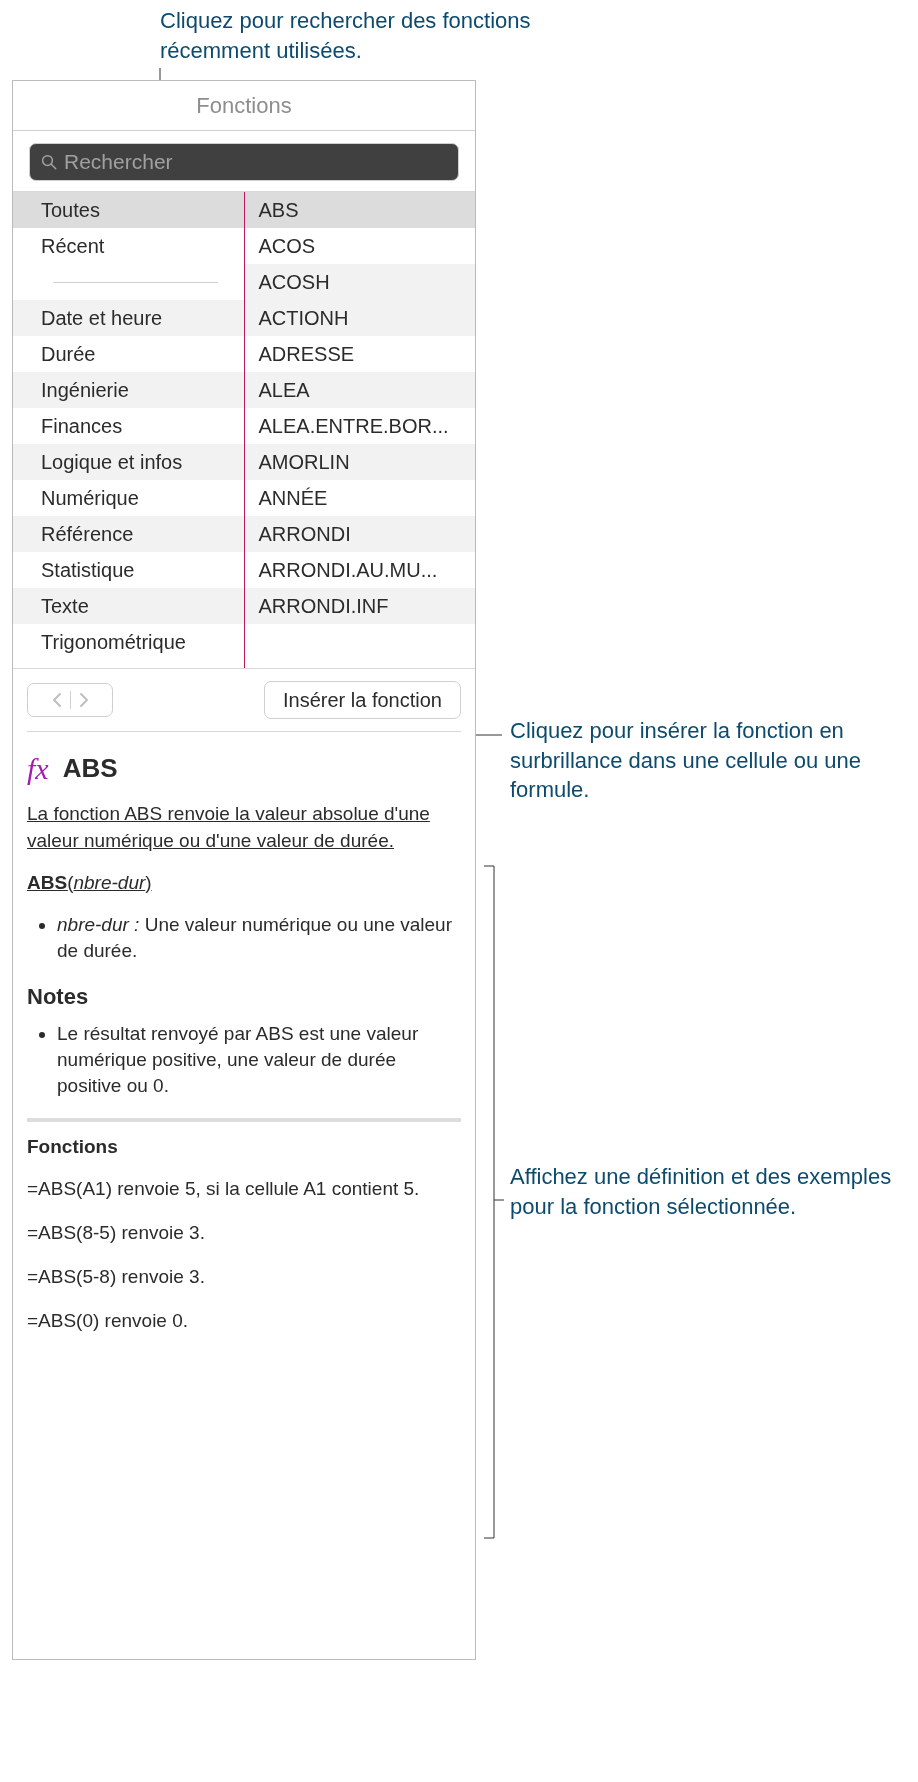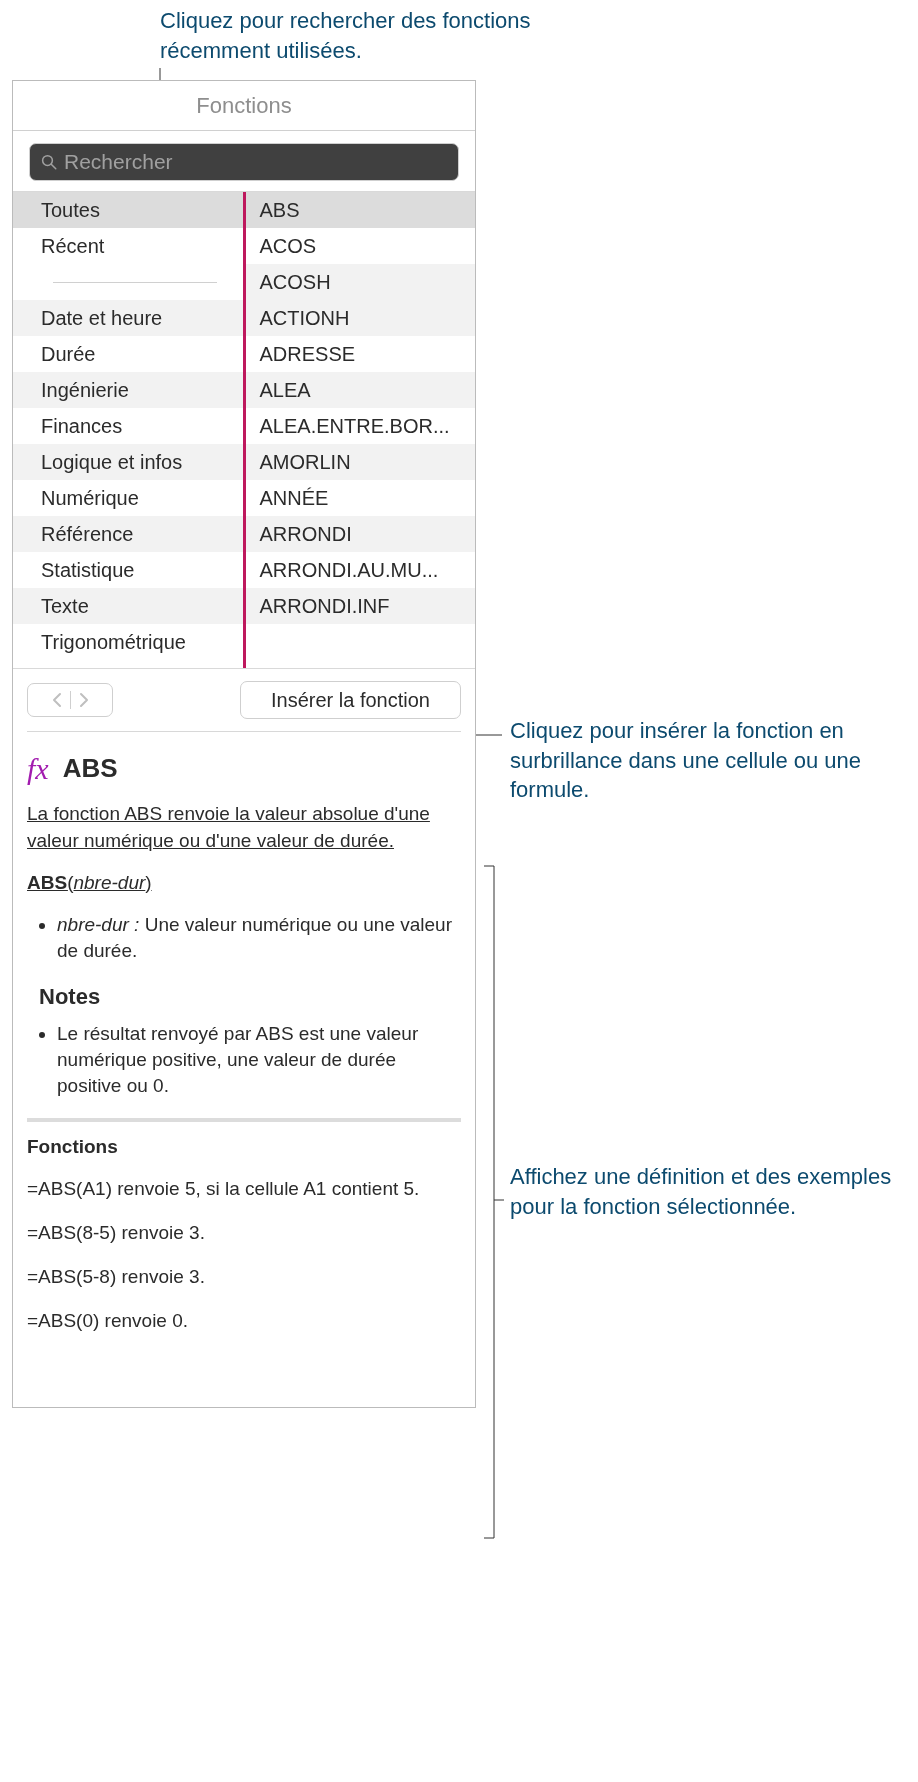--- a/index.html
+++ b/index.html
@@ -10,21 +10,21 @@
     font-size: 19px;
     position: relative;
     width: 918px;
     height: 1782px;
   }
   .panel {
     position: absolute;
     left: 12px;
     top: 80px;
     width: 464px;
-    height: 1328px;
+    height: 1580px;
     border: 1px solid #bbb;
     background: #fff;
     display: flex;
     flex-direction: column;
   }
   .panel-header {
     height: 50px;
     display: flex;
     align-items: center;
     justify-content: center;
@@ -52,21 +52,21 @@
   .columns {
     display: flex;
     border-top: 1px solid #d9d9d9;
     border-bottom: 1px solid #d9d9d9;
     height: 478px;
   }
   .col {
     flex: 1;
     overflow: hidden;
   }
-  .col-left { border-right: 3px solid #be185d; }
+  .col-left { border-right: 1px solid #be185d; }
   .row {
     height: 36px;
     display: flex;
     align-items: center;
     padding: 0 14px;
     font-size: 20px;
     color: #2b2b2b;
     white-space: nowrap;
     overflow: hidden;
     text-overflow: ellipsis;
@@ -96,21 +96,21 @@
     justify-content: center;
     background: #fff;
   }
   .nav-btns .sep { width:1px; height:18px; background:#cfcfcf; margin:0 6px;}
   .nav-btns svg { display:block; }
   .insert-btn {
     margin-left: auto;
     border: 1px solid #cfcfcf;
     border-radius: 7px;
     height: 38px;
-    padding: 0 30px;
+    padding: 0 18px;
     display: flex;
     align-items: center;
     font-size: 20px;
     color: #2b2b2b;
     background: #fff;
   }
   .hr {
     height: 1px;
     background: #d8d8d8;
     margin: 0 14px 8px 14px;
@@ -139,21 +139,21 @@
   }
   .doc p { margin-bottom: 16px; text-decoration: underline; }
   .syntax { margin-bottom: 6px; }
   .syntax b { font-weight:700; }
   .syntax i, .doc i { font-style: italic; }
   ul.doc-list { list-style: disc; padding-left: 30px; margin-bottom: 18px; }
   ul.doc-list li { margin-bottom: 10px; }
   .section-h {
     font-weight: 700;
     font-size: 22px;
-    margin: 6px 0 8px 12px;
+    margin: 6px 0 8px 0;
   }
   .thick-hr {
     height: 4px;
     background: #dcdcdc;
     margin: 14px 0 12px 0;
   }
   .ex-h {
     font-weight: 700;
     margin-bottom: 16px;
   }

